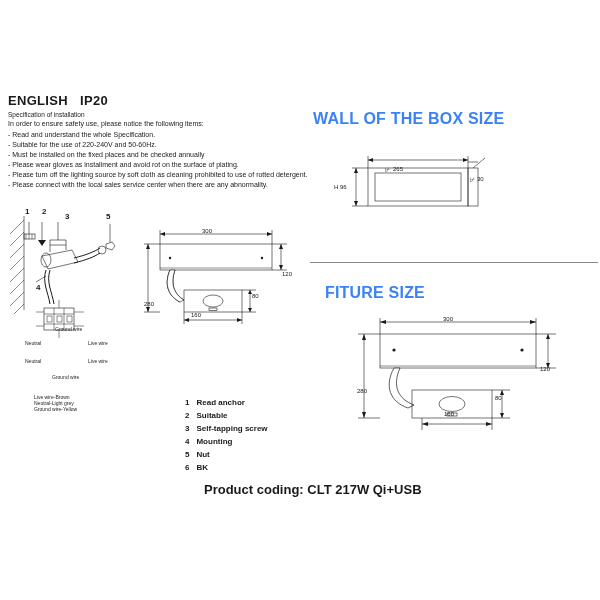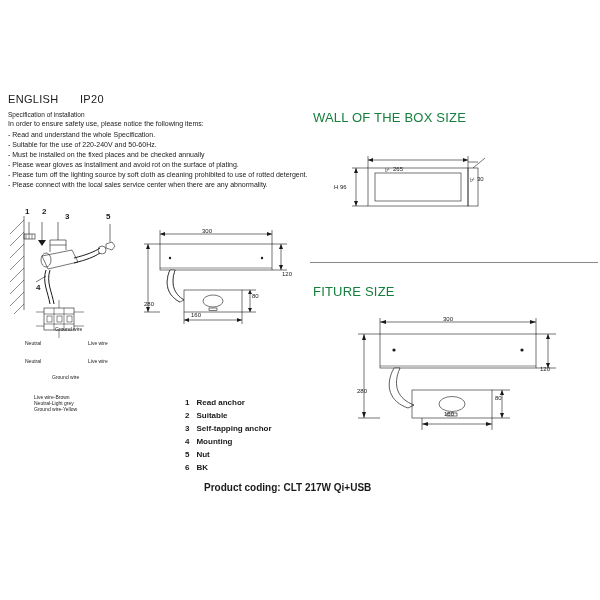--- a/index.html
+++ b/index.html
@@ -10,32 +10,32 @@
   body {
     width: 600px;
     height: 600px;
     position: relative;
     font-family: "Liberation Sans", sans-serif;
     color: #1a1a1a;
     overflow: hidden;
   }
   .abs { position: absolute; }
   .txt { font-size: 7px; line-height: 1.45; color: #1a1a1a; }
-  .hdr { font-size: 11px; font-weight: 400; letter-spacing: .3px; }
+  .hdr { font-size: 13px; font-weight: 700; letter-spacing: .3px; }
   .section-title {
-    font-size: 13px;
-    font-weight: normal;
+    font-size: 16px;
+    font-weight: bold;
     letter-spacing: .2px;
-    color: #15803d;
+    color: #3b82f6;
   }
   .spec-title { font-size: 6.5px; }
   .dim { font-size: 6px; }
   .legend { font-size: 8px; font-weight: bold; }
   .legend-num { font-size: 8px; font-weight: bold; }
-  .prodcode { font-size: 10px; font-weight: bold; }
+  .prodcode { font-size: 13px; font-weight: bold; }
   .wirelbl { font-size: 5px; }
   svg { display: block; overflow: visible; }
   .hair { stroke: #1a1a1a; stroke-width: .6; fill: none; }
   .thin { stroke: #1a1a1a; stroke-width: .5; fill: none; }
   .med { stroke: #1a1a1a; stroke-width: 1; fill: none; }
   .fillk { fill: #1a1a1a; }
   .divider { border-top: 1px solid #8a8a8a; }
 </style>
 </head>
 <body>
@@ -83,21 +83,21 @@
 </div>
 <div class="abs dim" style="left:393px; top:166px;">265</div>
 <div class="abs dim" style="left:334px; top:184px;">H 96</div>
 <div class="abs dim" style="left:477px; top:176px;">30</div>
 
 <div class="abs dim" style="left:385px; top:166px;">⊬</div>
 <div class="abs dim" style="left:470px; top:176px;">⊬</div>
 
 <div class="abs divider" style="left:310px; top:262px; width:288px;"></div>
 
-<div class="abs section-title" style="left:313px; top:284px;">FITURE SIZE</div>
+<div class="abs section-title" style="left:325px; top:284px;">FITURE SIZE</div>
 
 <div class="abs" style="left:6px; top:200px;">
   <svg width="130" height="200" viewBox="0 0 130 200">
 
     <line x1="18" y1="16" x2="18" y2="110" class="hair"></line>
     <line x1="18" y1="20" x2="4" y2="34" class="thin"></line>
     <line x1="18" y1="32" x2="4" y2="46" class="thin"></line>
     <line x1="18" y1="44" x2="4" y2="58" class="thin"></line>
     <line x1="18" y1="56" x2="4" y2="70" class="thin"></line>
     <line x1="18" y1="68" x2="4" y2="82" class="thin"></line>
@@ -282,21 +282,21 @@
   <div style="display:flex; gap:7px; margin-bottom:4px;">
     <span class="legend-num">1</span>
     <span class="legend">Read anchor</span>
   </div>
   <div style="display:flex; gap:7px; margin-bottom:4px;">
     <span class="legend-num">2</span>
     <span class="legend">Suitable</span>
   </div>
   <div style="display:flex; gap:7px; margin-bottom:4px;">
     <span class="legend-num">3</span>
-    <span class="legend">Self-tapping anchor</span>
+    <span class="legend">Self-tapping screw</span>
   </div>
   <div style="display:flex; gap:7px; margin-bottom:4px;">
     <span class="legend-num">4</span>
     <span class="legend">Mounting</span>
   </div>
   <div style="display:flex; gap:7px; margin-bottom:4px;">
     <span class="legend-num">5</span>
     <span class="legend">Nut</span>
   </div>
   <div style="display:flex; gap:7px;">

